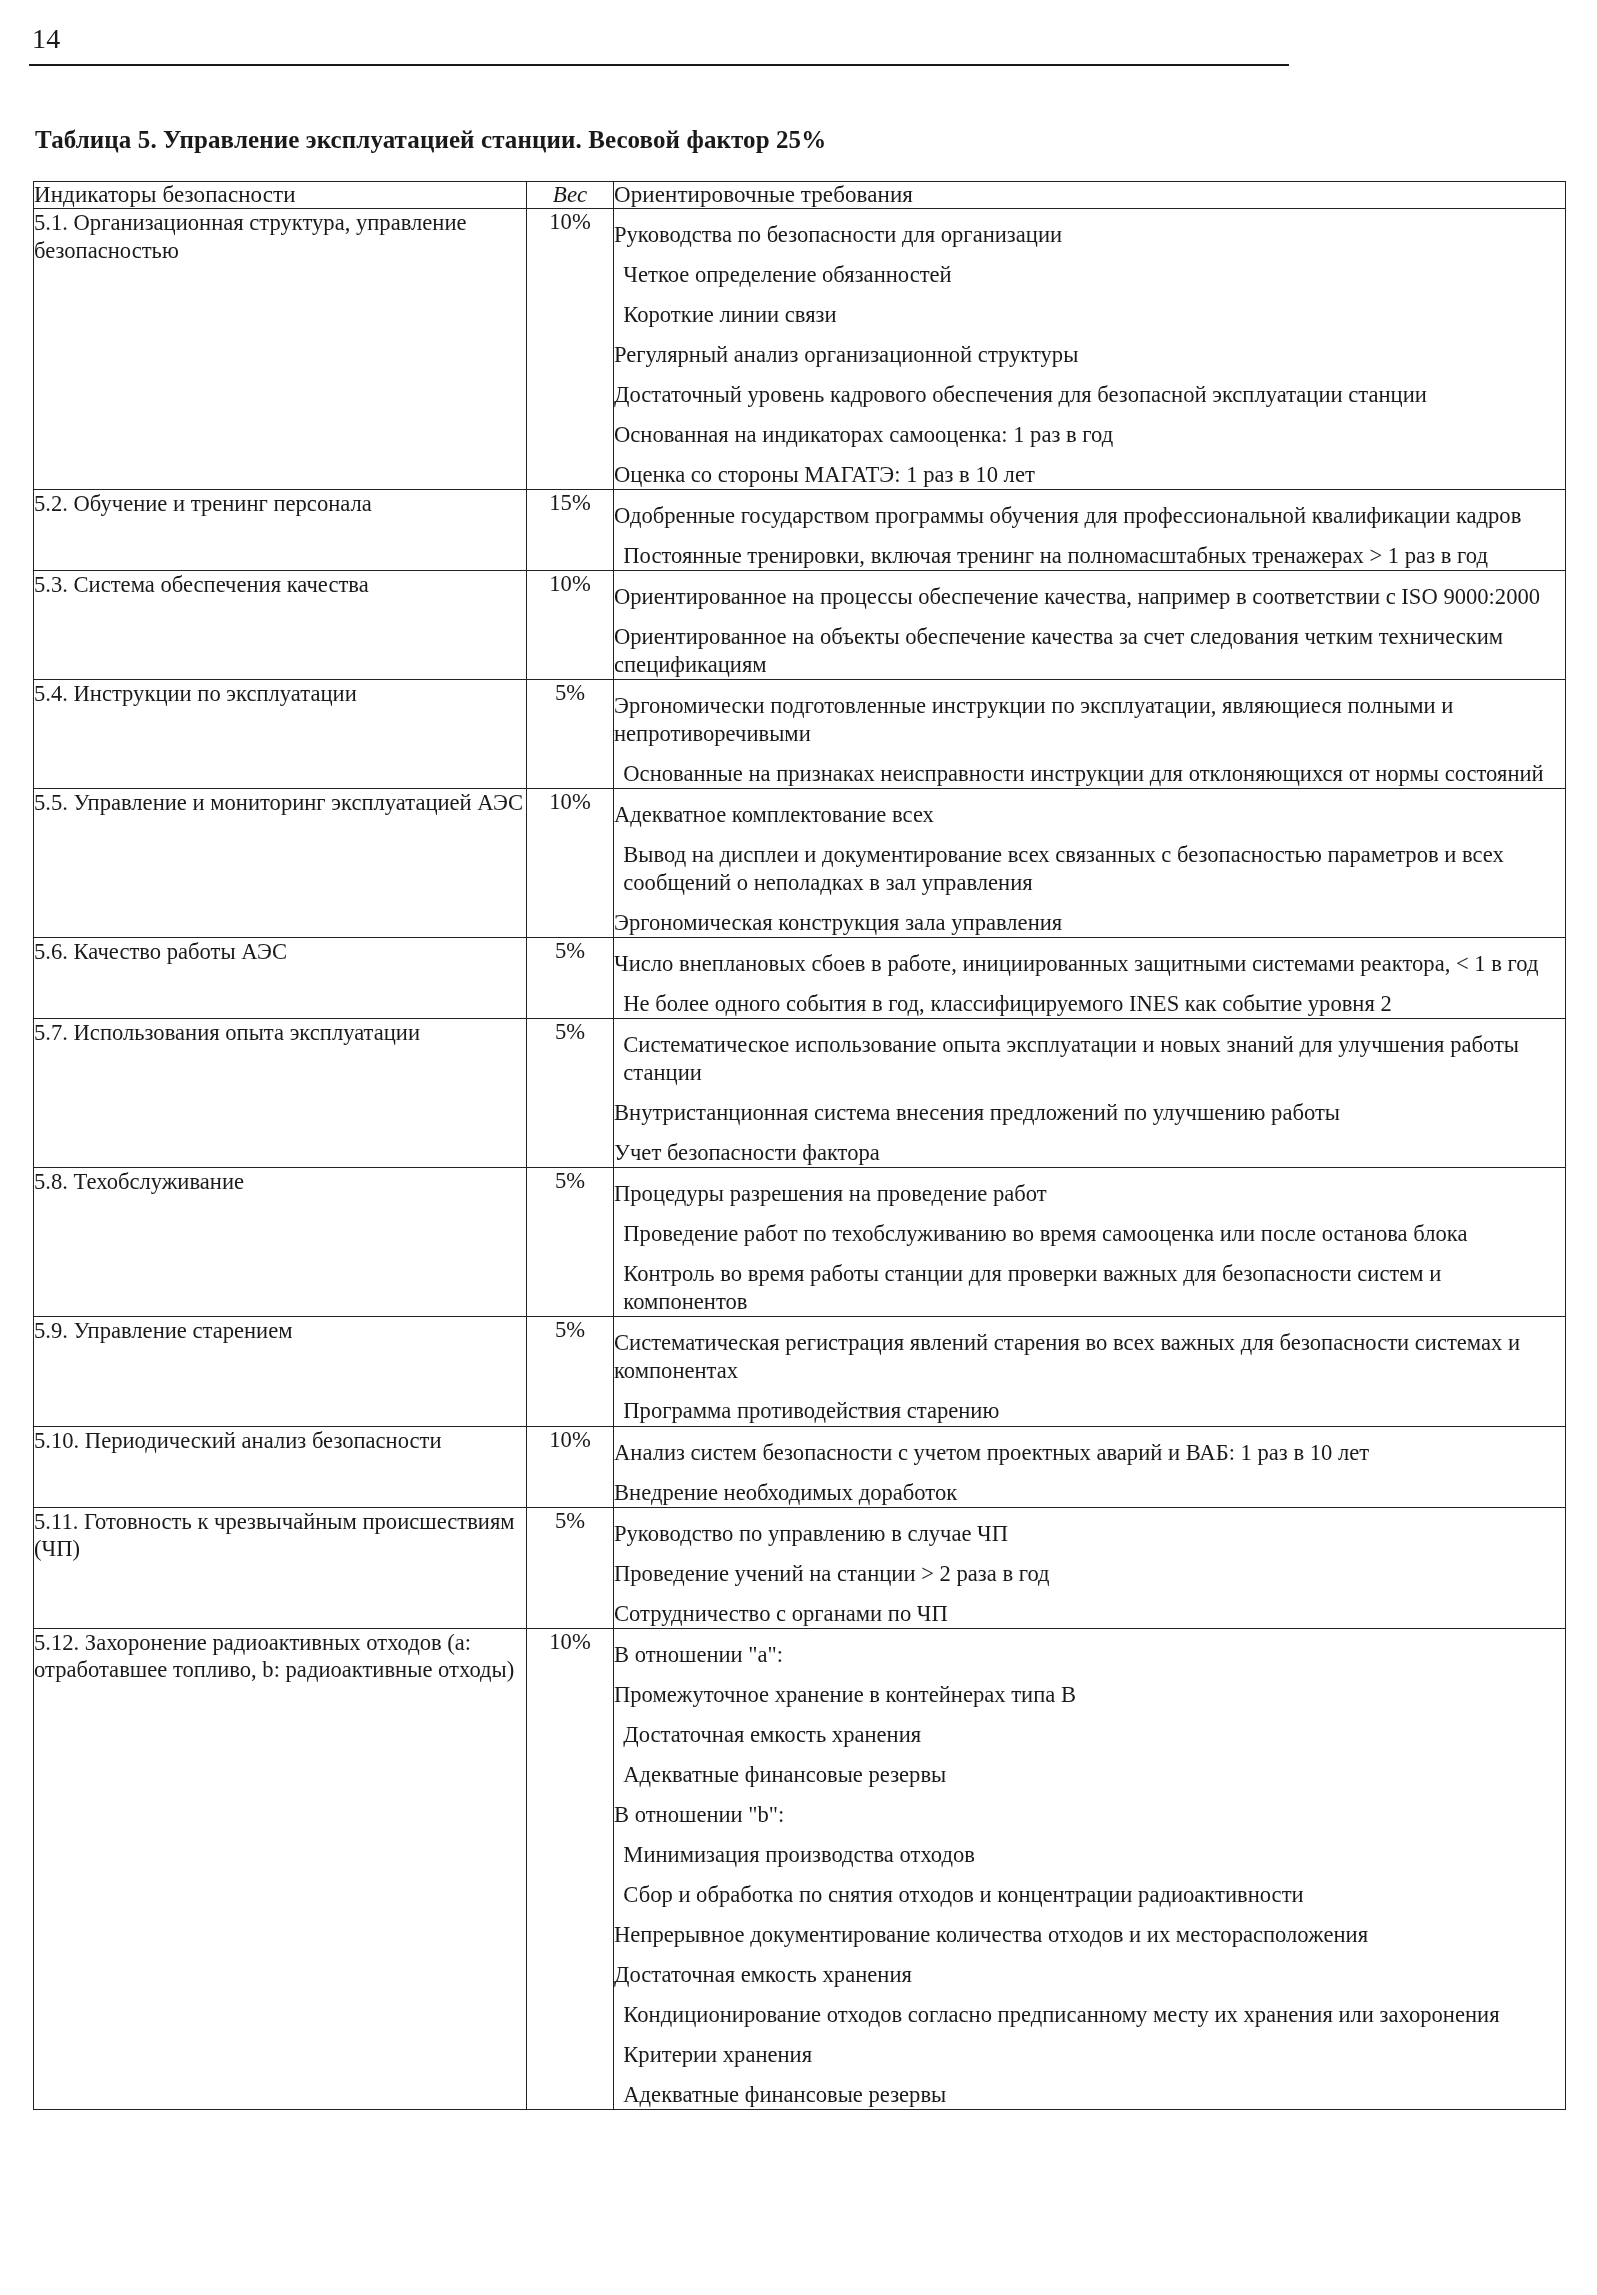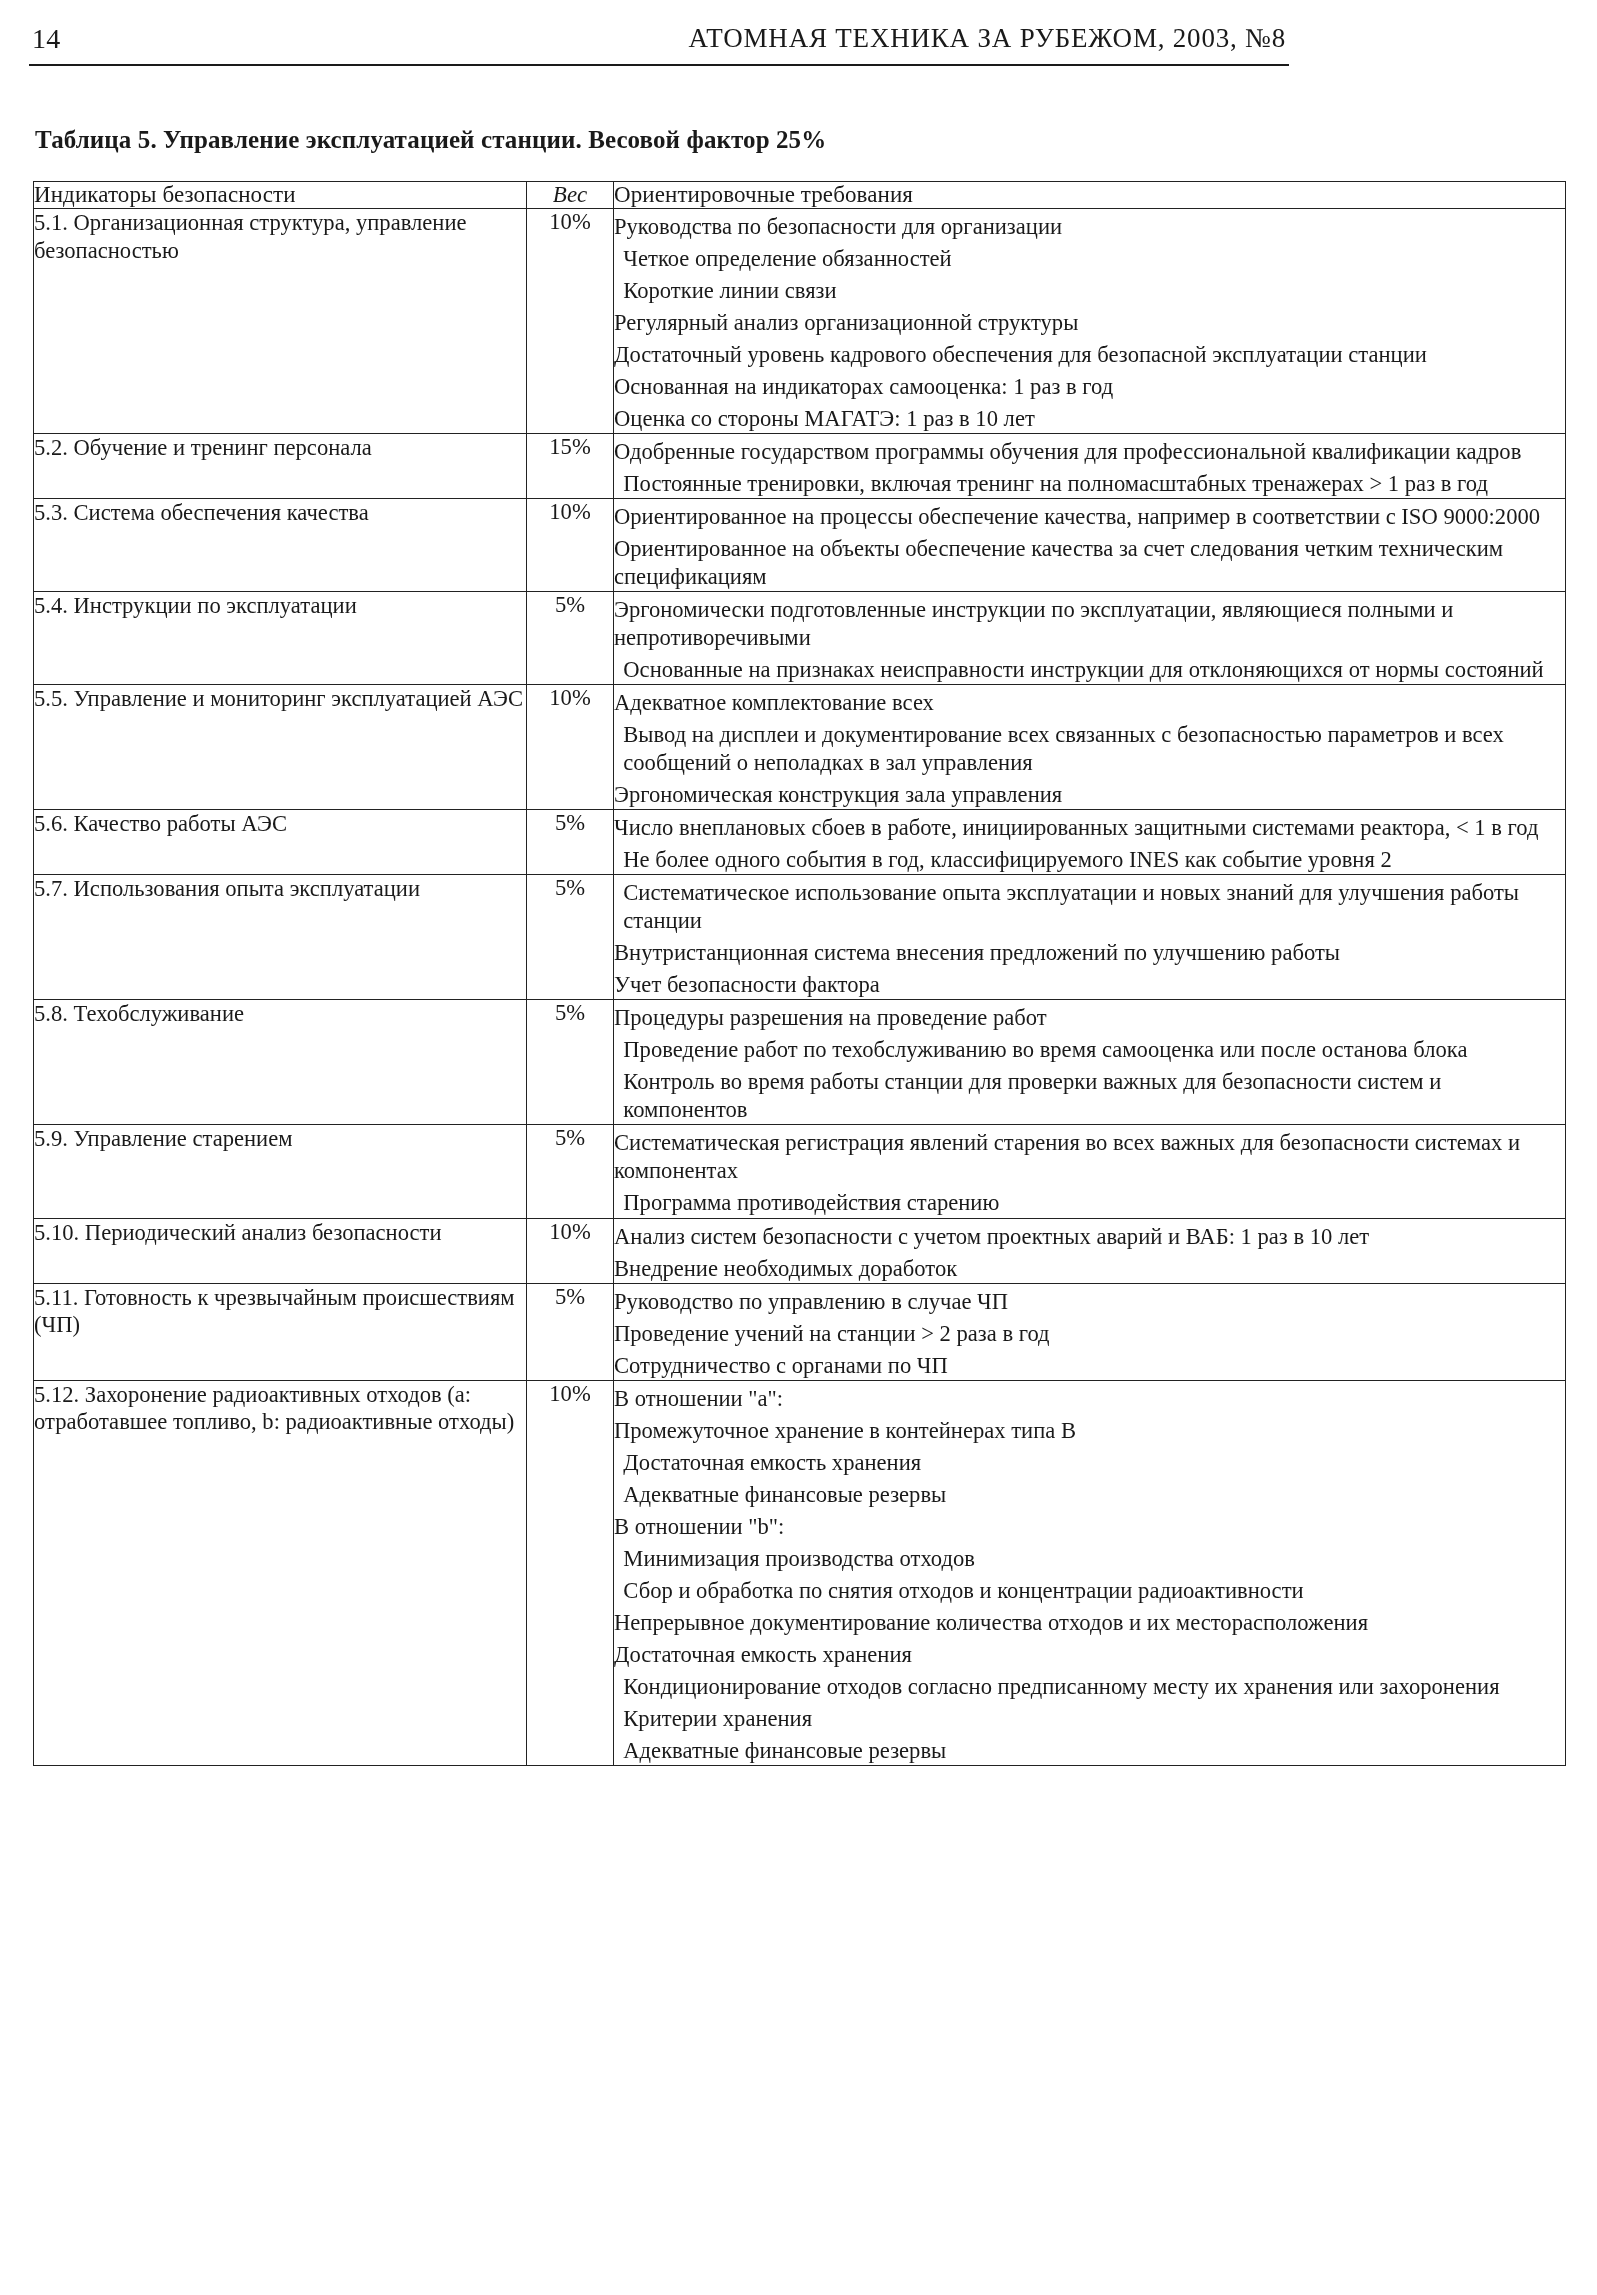--- a/index.html
+++ b/index.html
@@ -99,35 +99,34 @@
     font-size: 22.6px;
     line-height: 1.24;
     padding: 4.7px 6.7px 6px 6.7px;
   }
   .req-cell ul {
     margin: 0;
     padding: 0;
     list-style: none;
   }
   .req-cell li {
-    margin: 4px 0 2px 0;
+    margin: 12px 0 2px 0;
     padding: 0 0 0 9.3px;
     text-indent: 0;
   }
   .req-cell li:last-child { margin-bottom: 0; }
   .req-cell li.flush { padding-left: 0; }
 </style>
 </head>
 <body>
 
 <div class="page">
 
   <div class="header">
     <div class="header-page-number">14</div>
-    <div class="header-journal">АТОМНАЯ ТЕХНИКА ЗА РУБЕЖОМ, 2003, №8</div>
   </div>
   <div class="header-rule"></div>
 
   <div class="table-caption">Таблица 5. Управление эксплуатацией станции. Весовой фактор 25%</div>
 
   <table class="main">
     <colgroup>
       <col class="c-ind">
         <col class="c-w">
         <col class="c-req">

